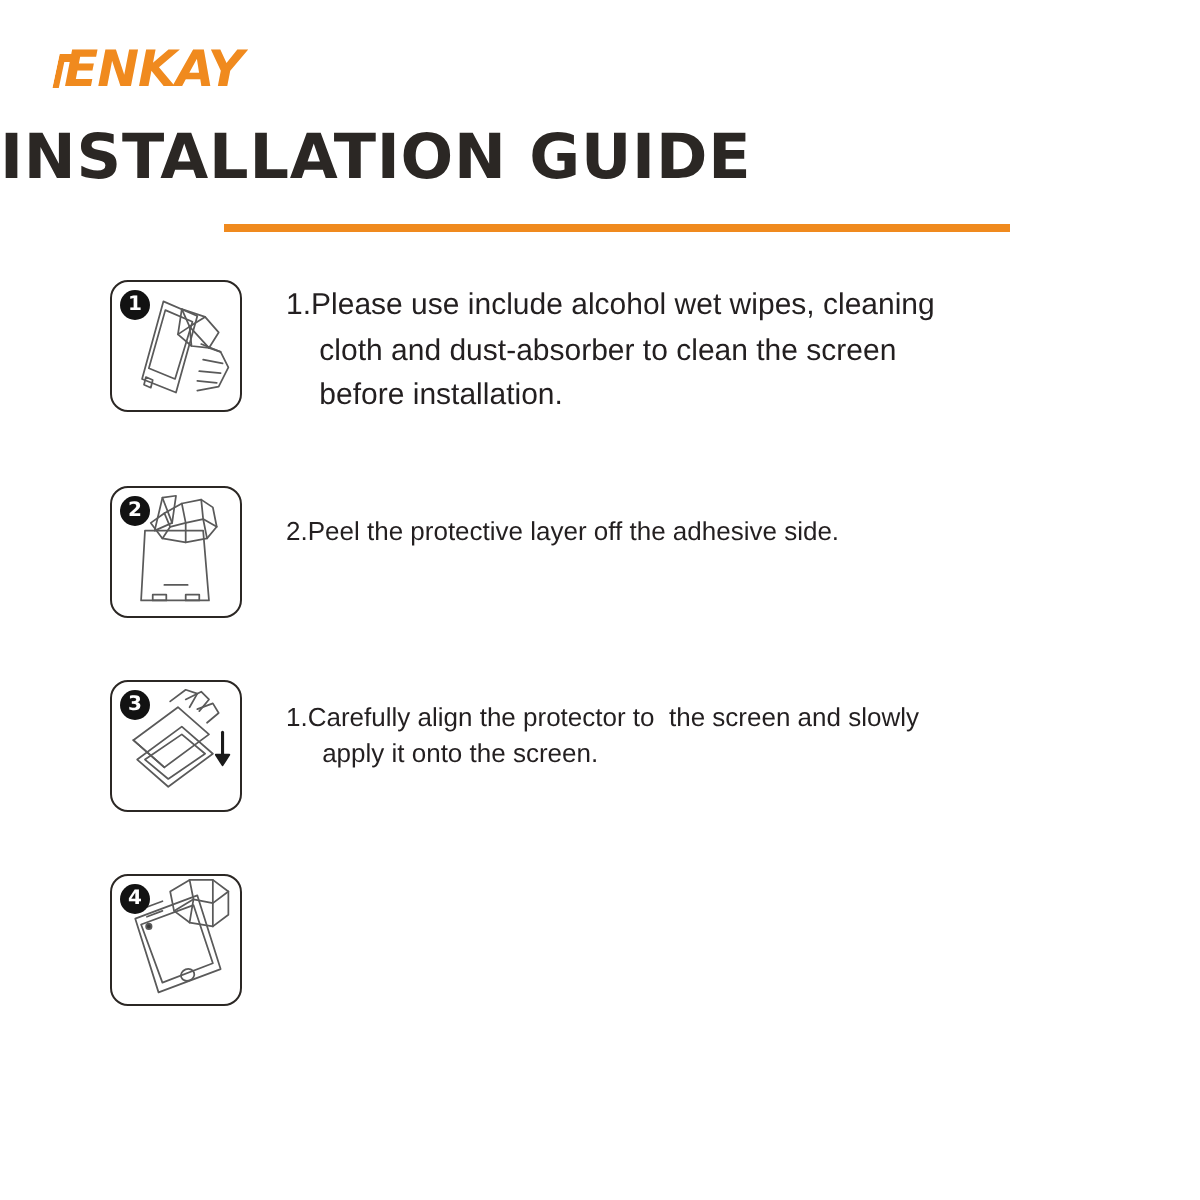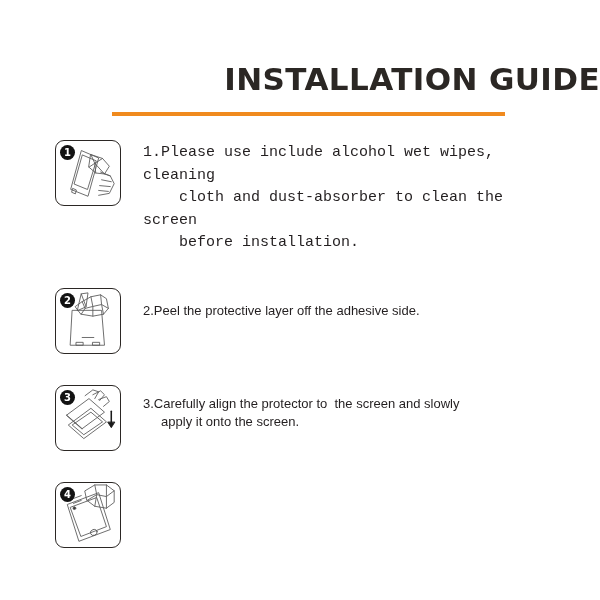--- a/index.html
+++ b/index.html
@@ -49,21 +49,21 @@
     color: #F08A1E;
     line-height: 1;
   }
 
   
   .title {
     position: absolute;
     left: 0;
     top: 62px;
     width: 600px;
-    text-align: right;
+    text-align: left;
     font-family: "DejaVu Sans", sans-serif;
     font-weight: bold;
     font-size: 31px;
     letter-spacing: 0.4px;
     color: #2b2724;
     line-height: 1.1;
   }
 
   .divider {
     position: absolute;
@@ -131,40 +131,46 @@
   .step-text {
     flex: 1 1 auto;
     padding-left: 22px;
     padding-right: 40px;
     font-size: 13px;
     line-height: 1.42;
     color: #231f20;
     white-space: pre-wrap;
   }
   .step-1 .step-text {
-    font-family: Liberation Mono, monospace;
+    font-family: Liberation Sans, sans-serif;
     font-size: 15px;
     padding-top: 2px;
     line-height: 1.5;
   }
   .step-2 .step-text {
     padding-top: 14px;
   }
   .step-3 .step-text {
     padding-top: 10px;
   }
   .step-4 .step-text {
     padding-top: 10px;
   }
 </style>
 </head>
 <body>
 
 <div class="page">
 
+  <div class="logo">
+    <svg class="logo-mark" viewBox="0 0 9 17">
+      <polygon points="9,0 9,4 3.2,4 3.2,17 0,17 0,0" fill="#F08A1E"></polygon>
+    </svg>
+    <span class="logo-text">ENKAY</span>
+  </div>
 
   <div class="title">INSTALLATION GUIDE</div>
   <div class="divider"></div>
 
   <div class="steps">
 
     <div class="step step-1">
       <div class="icon-box">
         <svg viewBox="0 0 66 66">
           <g fill="none" stroke="#5a5a5a" stroke-width="0.9" stroke-linejoin="round" stroke-linecap="round">
@@ -233,21 +239,21 @@
             <path d="M30 10 L38 4 L44 6 L40 13"></path>
             <path d="M38 9 L46 5 L50 9 L45 15"></path>
             <path d="M44 14 L52 11 L55 16 L49 21"></path>
 
             <path d="M57 26 L57 41" stroke="#1a1a1a" stroke-width="1.6"></path>
             <path d="M53.5 37.5 L57 43 L60.5 37.5 Z" fill="#1a1a1a" stroke="#1a1a1a"></path>
           </g>
         </svg>
         <span class="badge">3</span>
       </div>
-      <div class="step-text">3.Carefully align the protector to  the screen and slowly
+      <div class="step-text">1.Carefully align the protector to  the screen and slowly
      apply it onto the screen.</div>
     </div>
 
     <div class="step step-4">
       <div class="icon-box">
         <svg viewBox="0 0 66 66">
           <g fill="none" stroke="#5a5a5a" stroke-width="0.9" stroke-linejoin="round" stroke-linecap="round">
 
             <path d="M12 22 L44 10 L56 48 L24 60 Z"></path>
             <path d="M15 25 L42 15 L52 45 L26 55 Z"></path>

